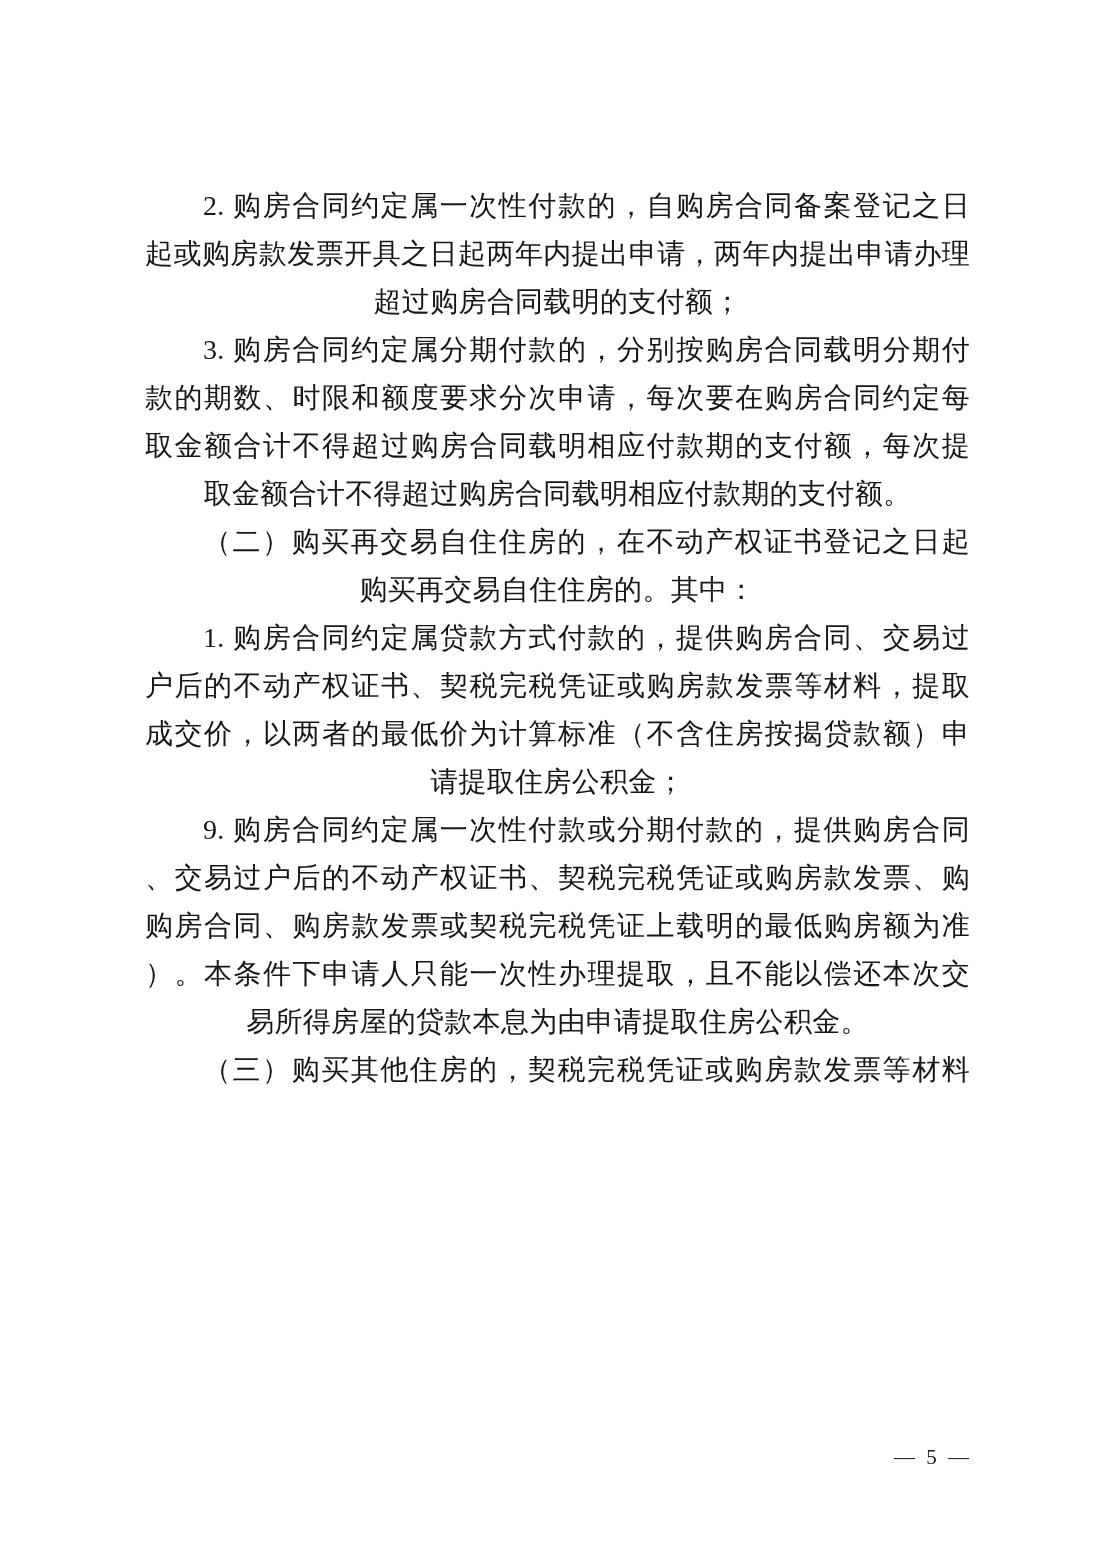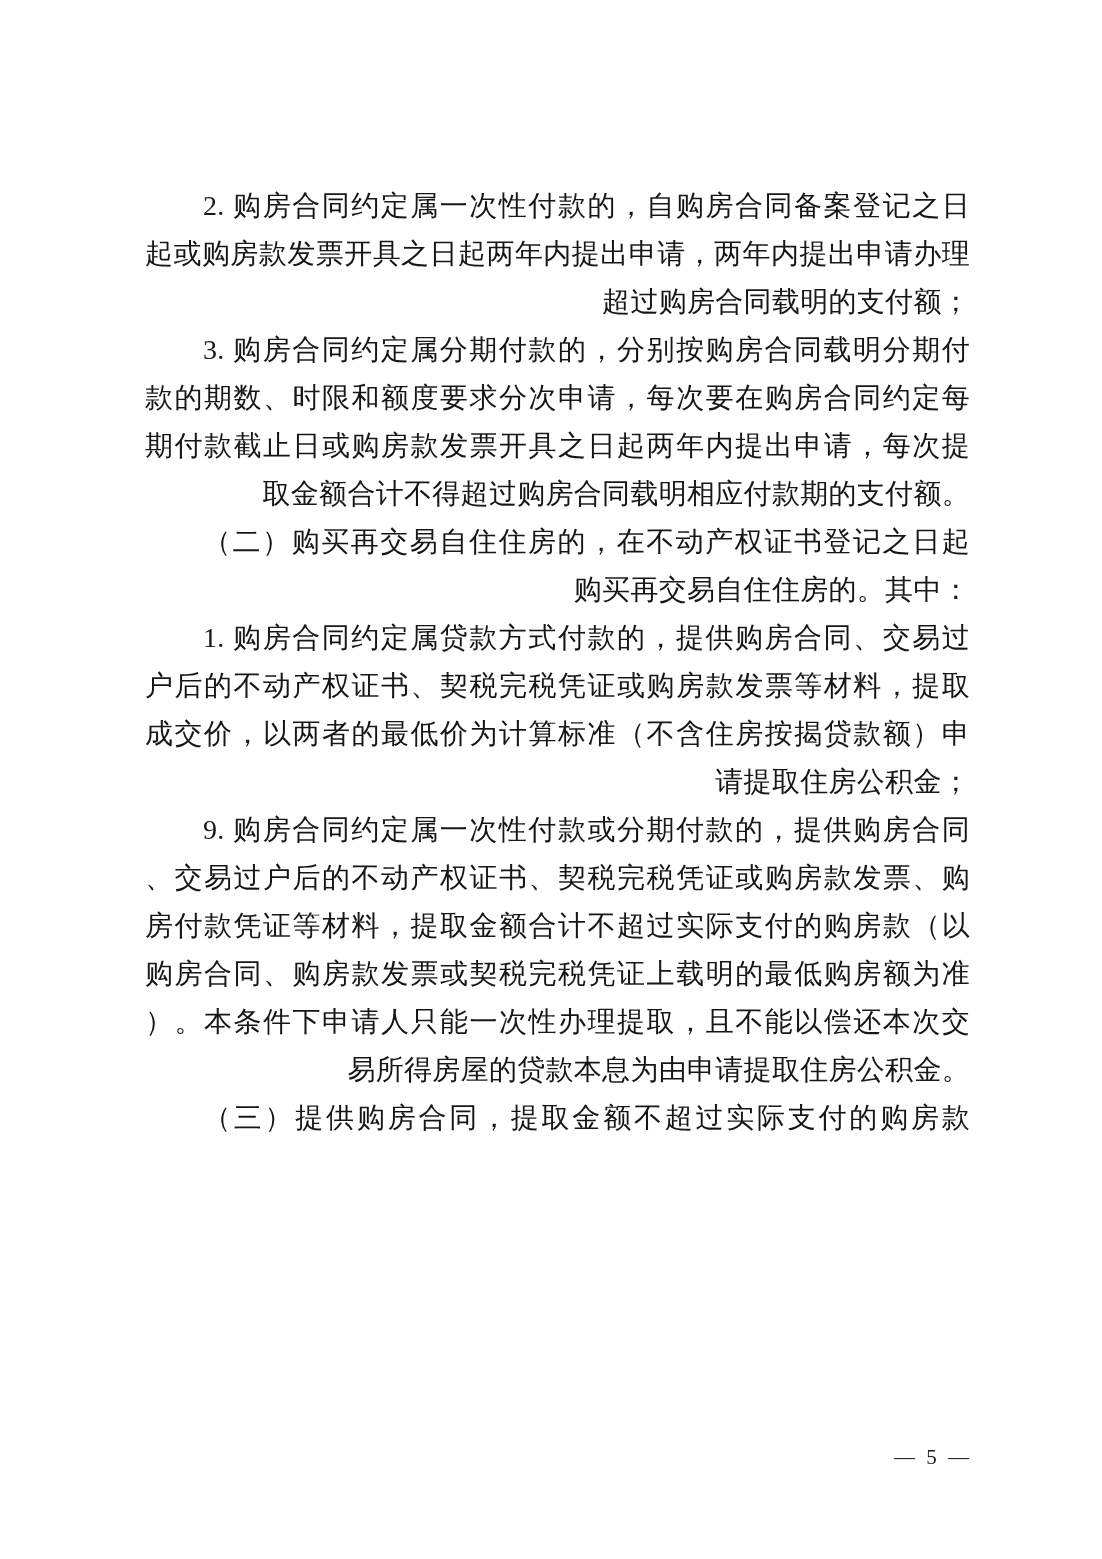--- a/index.html
+++ b/index.html
@@ -35,21 +35,21 @@
   .line::after {
     content: "";
     display: inline-block;
     width: 100%;
     height: 0;
   }
   .line.indent {
     text-indent: 58px;
   }
   .line.last {
-    text-align: right;
+    text-align: center;
   }
   .line.last::after {
     content: none;
   }
   .page-footer {
     position: absolute;
     left: 145px;
     top: 1442px;
     width: 825px;
     text-align: right;
@@ -66,32 +66,31 @@
 <body>
 
 <div class="page" style="background: rgb(255, 255, 255); color: rgb(22, 22, 22);">
   <main class="doc-body">
 
   <div class="line indent">2. 购房合同约定属一次性付款的，自购房合同备案登记之日</div>
       <div class="line">起或购房款发票开具之日起两年内提出申请，两年内提出申请办理</div>
       <div class="line last">超过购房合同载明的支付额；</div>
       <div class="line indent">3. 购房合同约定属分期付款的，分别按购房合同载明分期付</div>
       <div class="line">款的期数、时限和额度要求分次申请，每次要在购房合同约定每</div>
-      <div class="line">期付款截止日或购房款发票开具之日起两年内提出申请，每次提</div>
+      <div class="line">取金额合计不得超过购房合同载明相应付款期的支付额，每次提</div>
       <div class="line last">取金额合计不得超过购房合同载明相应付款期的支付额。</div>
       <div class="line indent">（二）购买再交易自住住房的，在不动产权证书登记之日起</div>
       <div class="line last">购买再交易自住住房的。其中：</div>
       <div class="line indent">1. 购房合同约定属贷款方式付款的，提供购房合同、交易过</div>
       <div class="line">户后的不动产权证书、契税完税凭证或购房款发票等材料，提取</div>
       <div class="line">成交价，以两者的最低价为计算标准（不含住房按揭贷款额）申</div>
       <div class="line last">请提取住房公积金；</div>
       <div class="line indent">9. 购房合同约定属一次性付款或分期付款的，提供购房合同</div>
       <div class="line">、交易过户后的不动产权证书、契税完税凭证或购房款发票、购</div>
-      <div class="line">房付款凭证等材料，提取金额合计不超过实际支付的购房款（以</div>
       <div class="line">购房合同、购房款发票或契税完税凭证上载明的最低购房额为准</div>
       <div class="line">）。本条件下申请人只能一次性办理提取，且不能以偿还本次交</div>
       <div class="line last">易所得房屋的贷款本息为由申请提取住房公积金。</div>
-      <div class="line indent">（三）提供购房合同，提取金额不超过实际支付的购房款</div>
+      <div class="line indent">（三）购买其他住房的，契税完税凭证或购房款发票等材料</div>
     </main>
   <footer class="page-footer">
     <span class="page-number">— 5 —</span>
   </footer>
 </div>
 
 </body></html>

